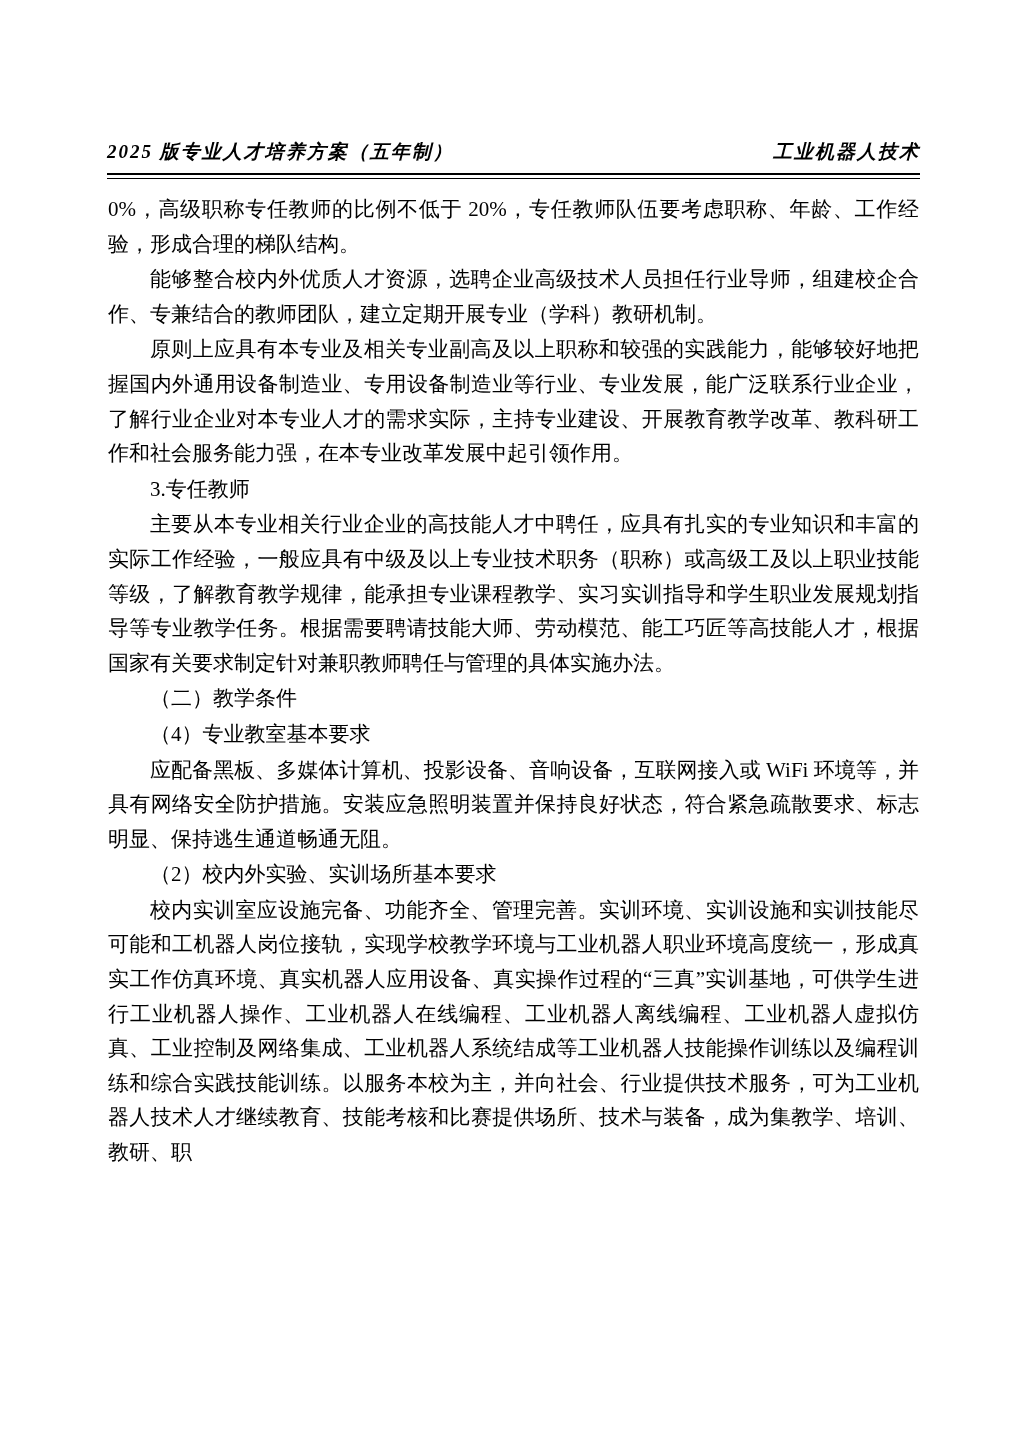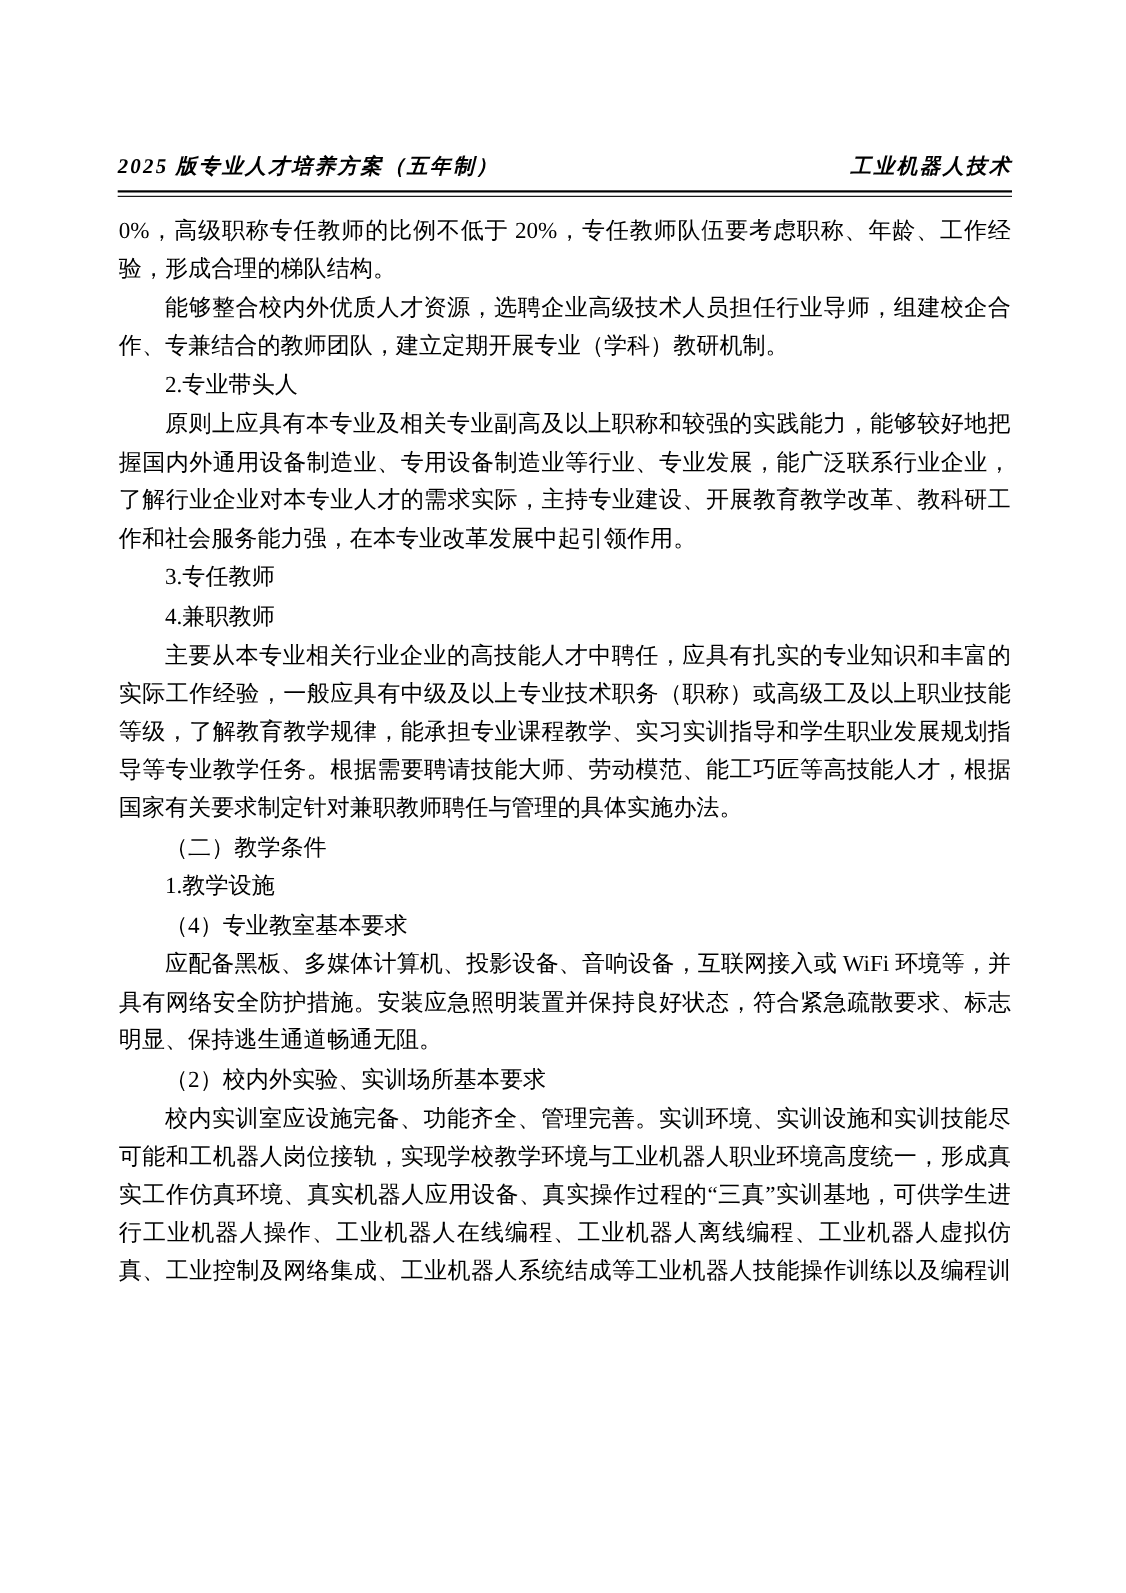--- a/index.html
+++ b/index.html
@@ -68,27 +68,24 @@
     <span>2025 版专业人才培养方案（五年制）</span>
     <span>工业机器人技术</span>
   </div>
 
   <div class="header-rule"></div>
 
   <div class="doc-body">
 
   <p class="para continuation">0%，高级职称专任教师的比例不低于 20%，专任教师队伍要考虑职称、年龄、工作经验，形成合理的梯队结构。</p>
       <p class="para body">能够整合校内外优质人才资源，选聘企业高级技术人员担任行业导师，组建校企合作、专兼结合的教师团队，建立定期开展专业（学科）教研机制。</p>
-      <p class="para heading">2.专业带头人</p>
       <p class="para body">原则上应具有本专业及相关专业副高及以上职称和较强的实践能力，能够较好地把握国内外通用设备制造业、专用设备制造业等行业、专业发展，能广泛联系行业企业，了解行业企业对本专业人才的需求实际，主持专业建设、开展教育教学改革、教科研工作和社会服务能力强，在本专业改革发展中起引领作用。</p>
       <p class="para heading">3.专任教师</p>
-      <p class="para heading">4.兼职教师</p>
       <p class="para body">主要从本专业相关行业企业的高技能人才中聘任，应具有扎实的专业知识和丰富的实际工作经验，一般应具有中级及以上专业技术职务（职称）或高级工及以上职业技能等级，了解教育教学规律，能承担专业课程教学、实习实训指导和学生职业发展规划指导等专业教学任务。根据需要聘请技能大师、劳动模范、能工巧匠等高技能人才，根据国家有关要求制定针对兼职教师聘任与管理的具体实施办法。</p>
       <p class="para heading">（二）教学条件</p>
-      <p class="para heading">1.教学设施</p>
       <p class="para heading">（4）专业教室基本要求</p>
       <p class="para body">应配备黑板、多媒体计算机、投影设备、音响设备，互联网接入或 WiFi 环境等，并具有网络安全防护措施。安装应急照明装置并保持良好状态，符合紧急疏散要求、标志明显、保持逃生通道畅通无阻。</p>
       <p class="para heading">（2）校内外实验、实训场所基本要求</p>
       <p class="para body">校内实训室应设施完备、功能齐全、管理完善。实训环境、实训设施和实训技能尽可能和工机器人岗位接轨，实现学校教学环境与工业机器人职业环境高度统一，形成真实工作仿真环境、真实机器人应用设备、真实操作过程的“三真”实训基地，可供学生进行工业机器人操作、工业机器人在线编程、工业机器人离线编程、工业机器人虚拟仿真、工业控制及网络集成、工业机器人系统结成等工业机器人技能操作训练以及编程训练和综合实践技能训练。以服务本校为主，并向社会、行业提供技术服务，可为工业机器人技术人才继续教育、技能考核和比赛提供场所、技术与装备，成为集教学、培训、教研、职</p>
     </div>
 
   <div class="page-footer">
     <span>-14-</span>
   </div>
 

